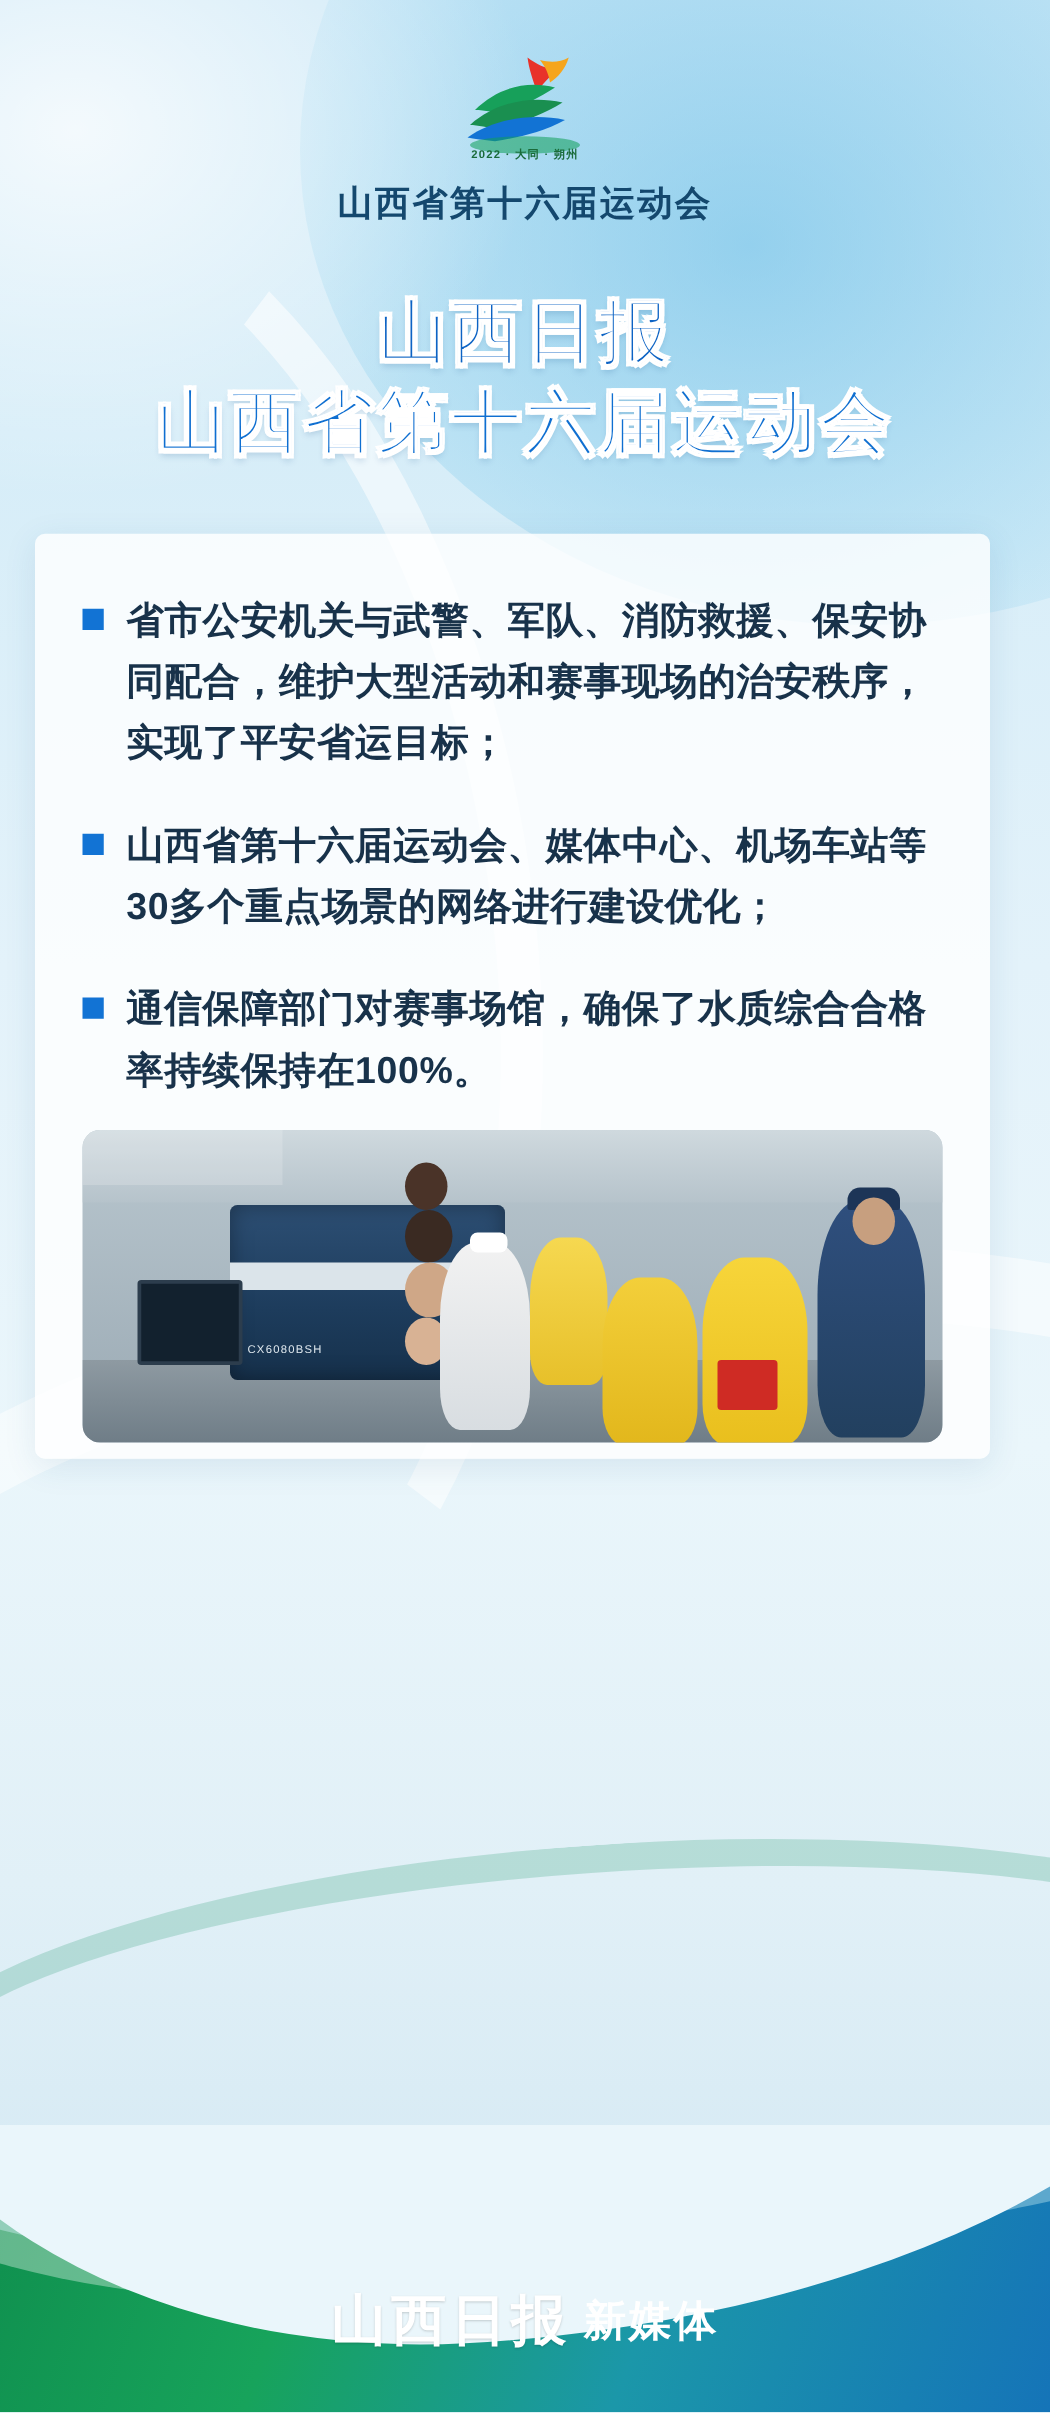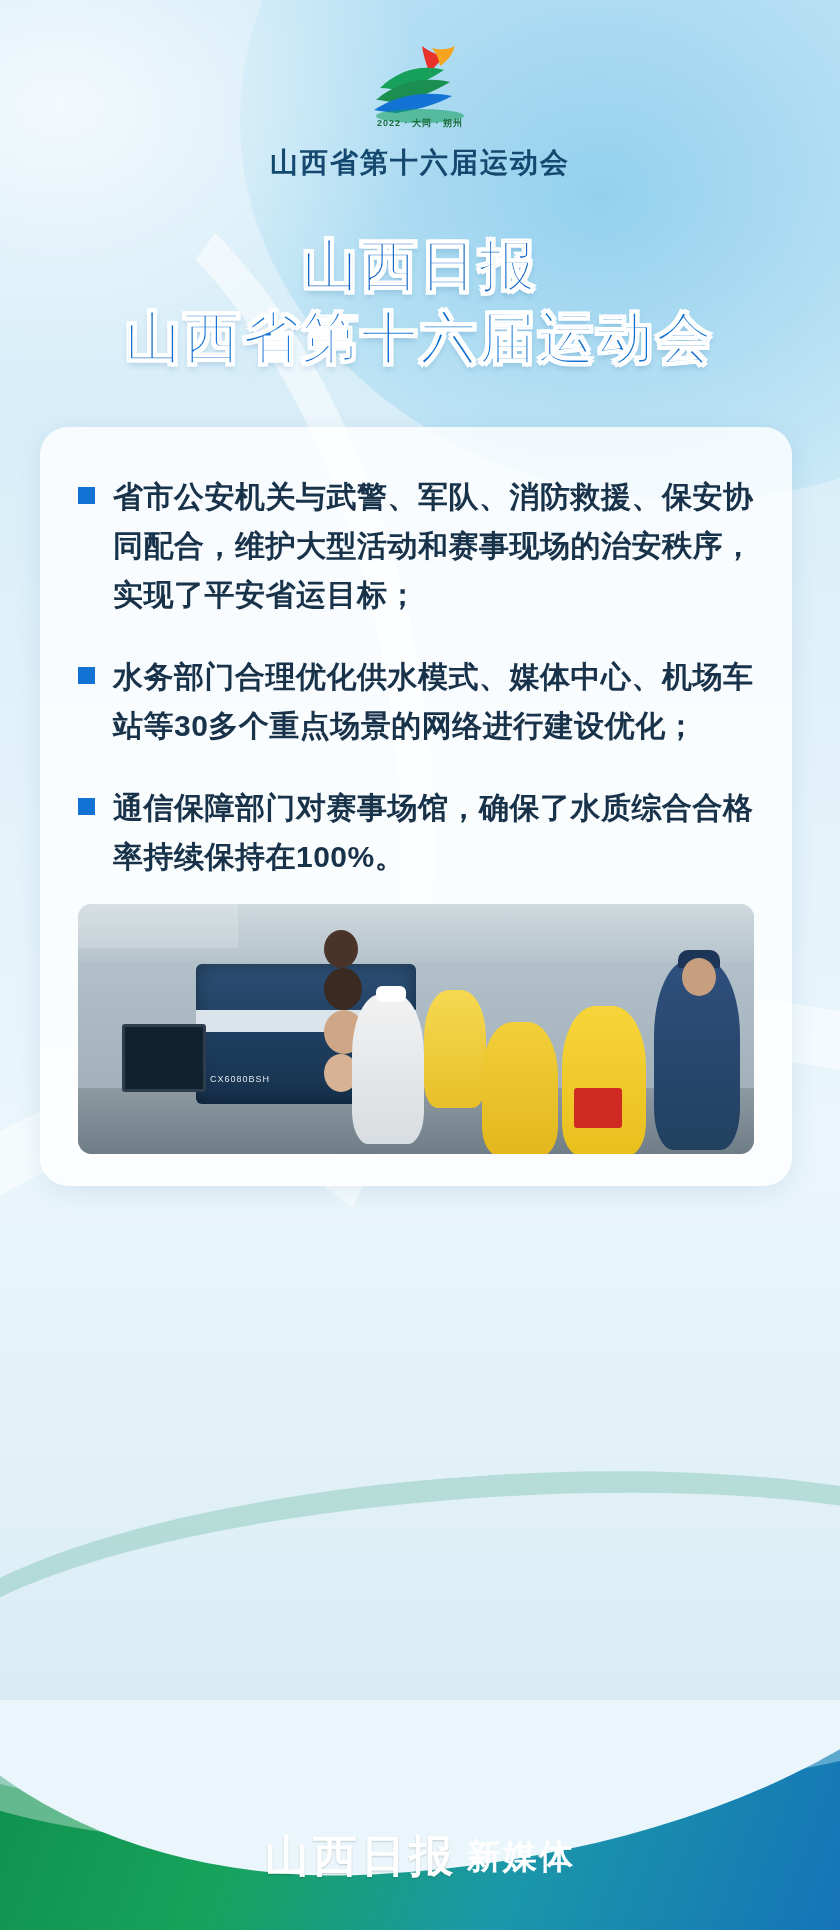--- a/index.html
+++ b/index.html
@@ -184,24 +184,24 @@
       2px -2px 0 #ffffff,
       -2px -2px 0 #ffffff,
       0 4px 6px rgba(10,70,130,0.22);
   }
   .title-line.l2 { color: #0f6fd1; }
 
   
   .card {
     position: relative;
     z-index: 6;
-    margin: 54px 48px 0 40px;
+    margin: 54px 48px 0 28px;
     background: rgba(255,255,255,0.80);
-    border-radius: 28px;
-    padding: 46px 38px 32px 38px;
+    border-radius: 8px;
+    padding: 46px 38px 13px 38px;
     box-shadow: 0 6px 26px rgba(30,90,140,0.10);
   }
 
   .bullets {
     list-style: none;
     margin: 0;
     padding: 0;
   }
   .bullet {
     display: flex;
@@ -355,21 +355,21 @@
   </div>
 
   <div class="card">
     <ul class="bullets">
       <li class="bullet">
         <span class="bullet-marker"></span>
         <span class="bullet-text">省市公安机关与武警、军队、消防救援、保安协同配合，维护大型活动和赛事现场的治安秩序，实现了平安省运目标；</span>
       </li>
       <li class="bullet">
         <span class="bullet-marker"></span>
-        <span class="bullet-text">水务部门合理优化供水模式、媒体中心、机场车站等30多个重点场景的网络进行建设优化；</span>
+        <span class="bullet-text">山西省第十六届运动会、媒体中心、机场车站等30多个重点场景的网络进行建设优化；</span>
       </li>
       <li class="bullet">
         <span class="bullet-marker"></span>
         <span class="bullet-text">通信保障部门对赛事场馆，确保了水质综合合格率持续保持在100%。</span>
       </li>
     </ul>
 
     <div class="photo">
       <div class="photo-sky"></div>
       <div class="photo-floor"></div>

